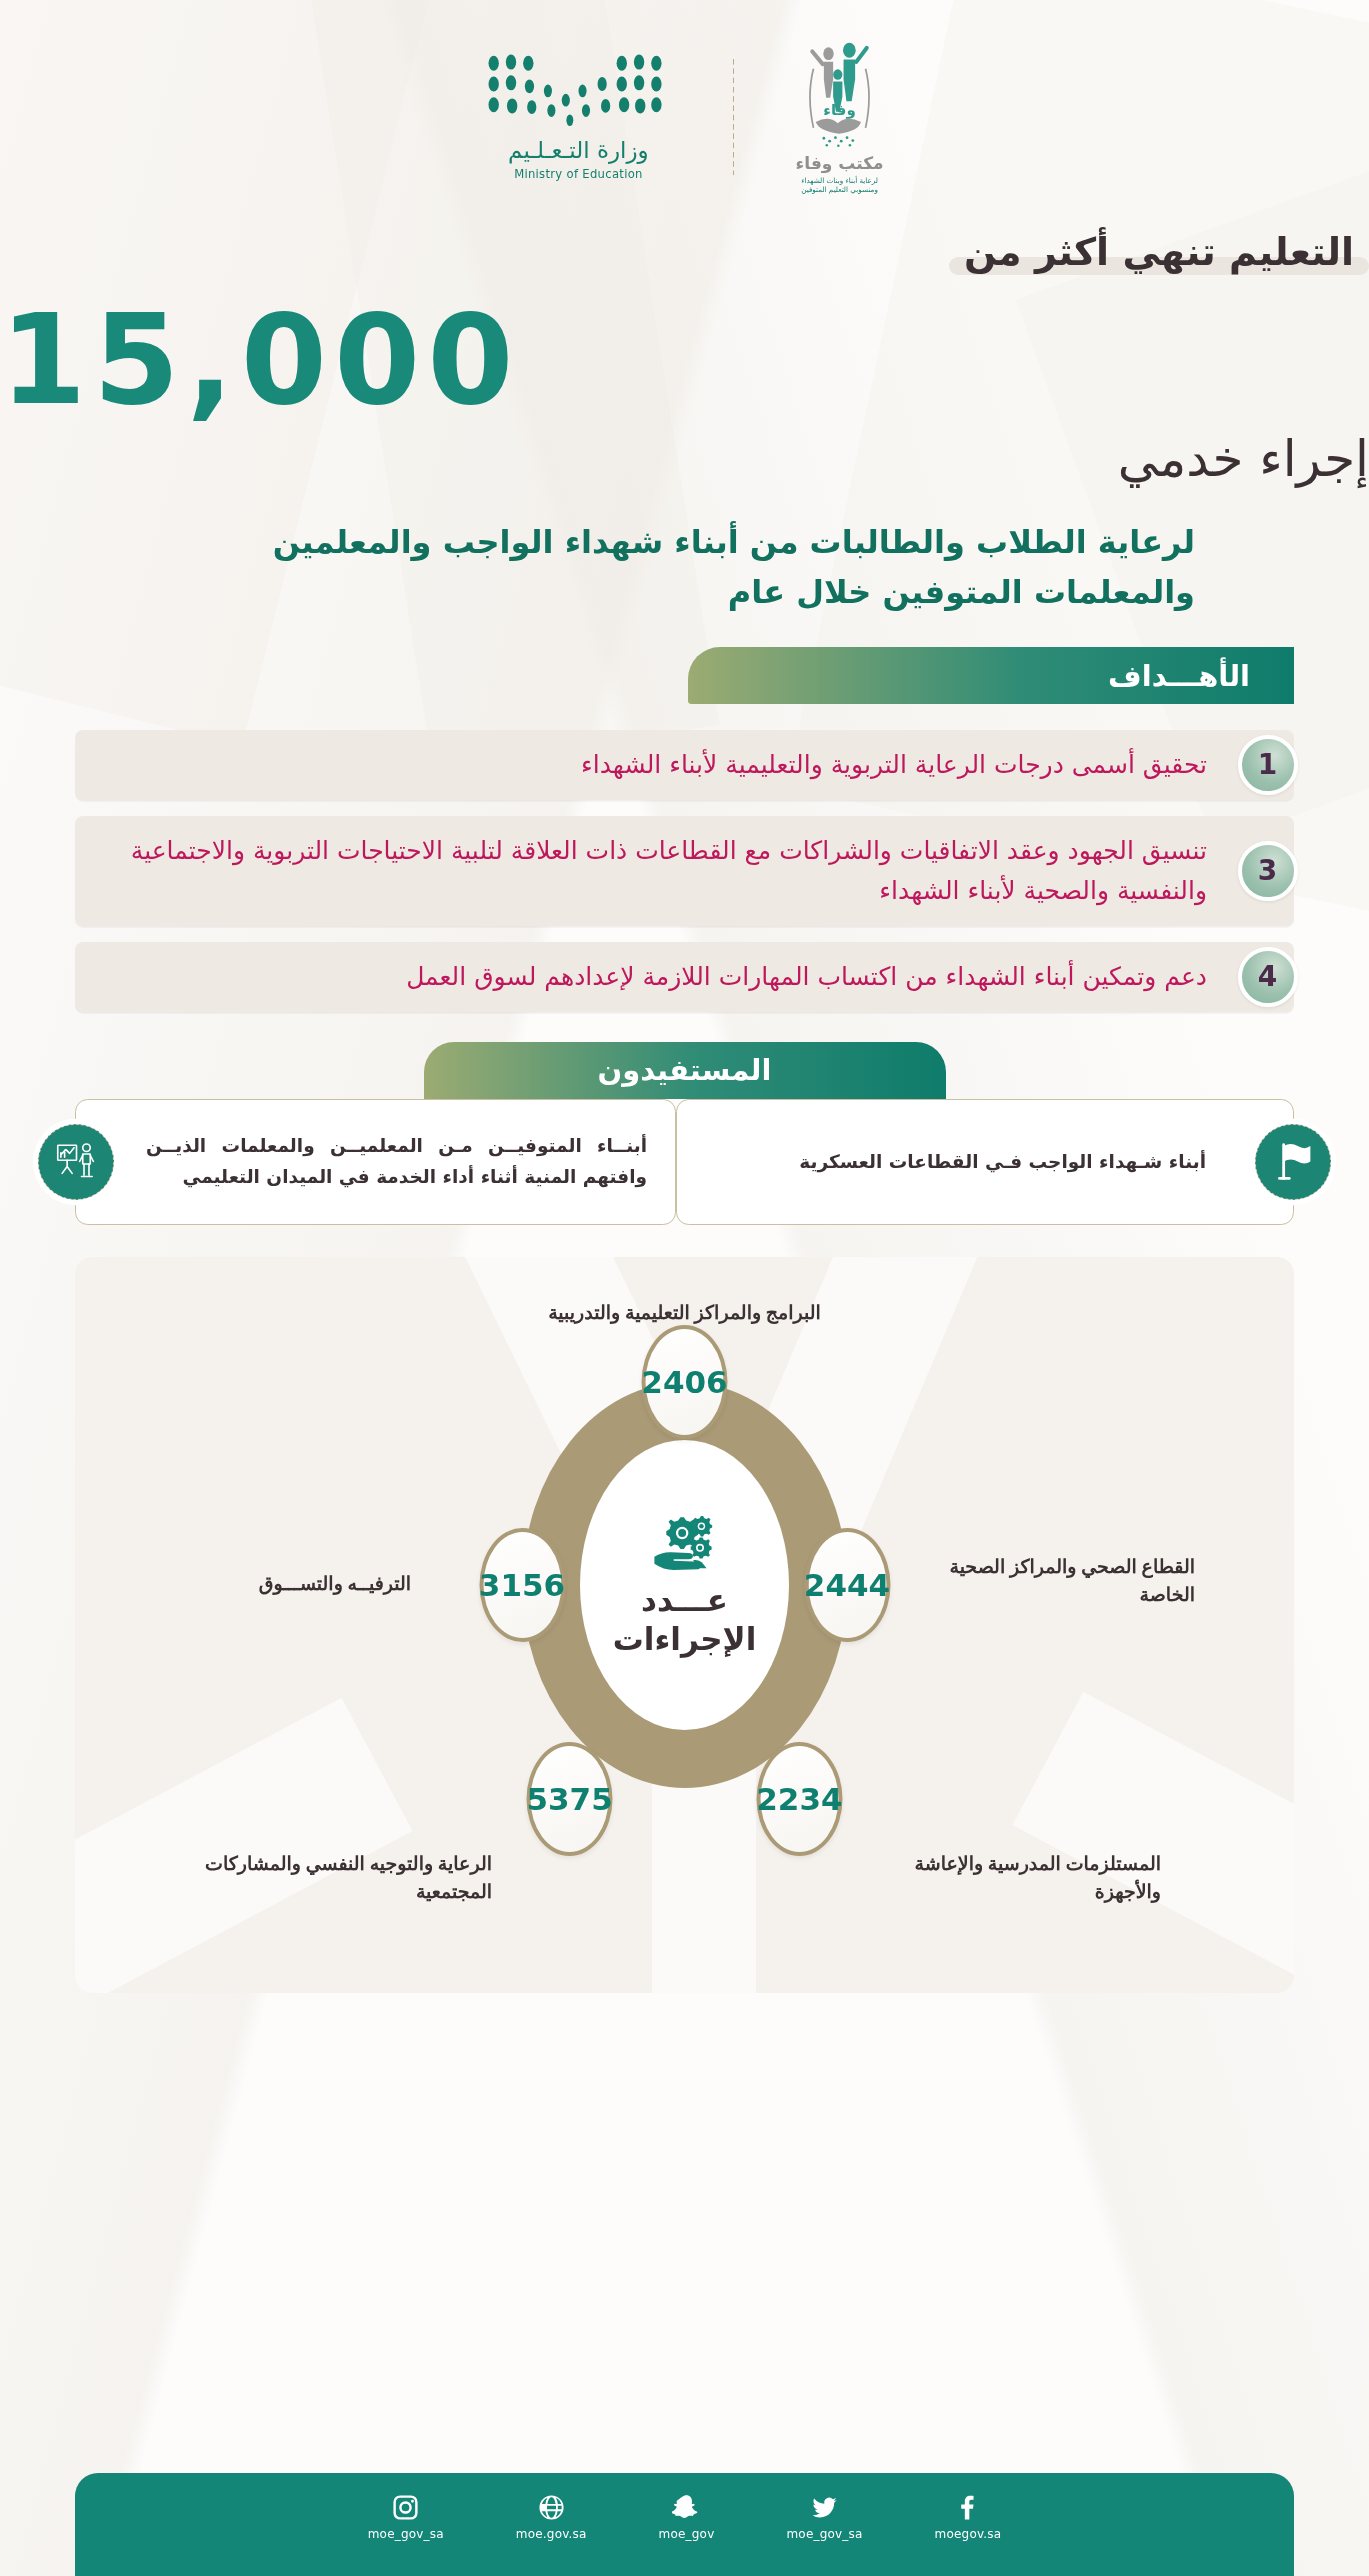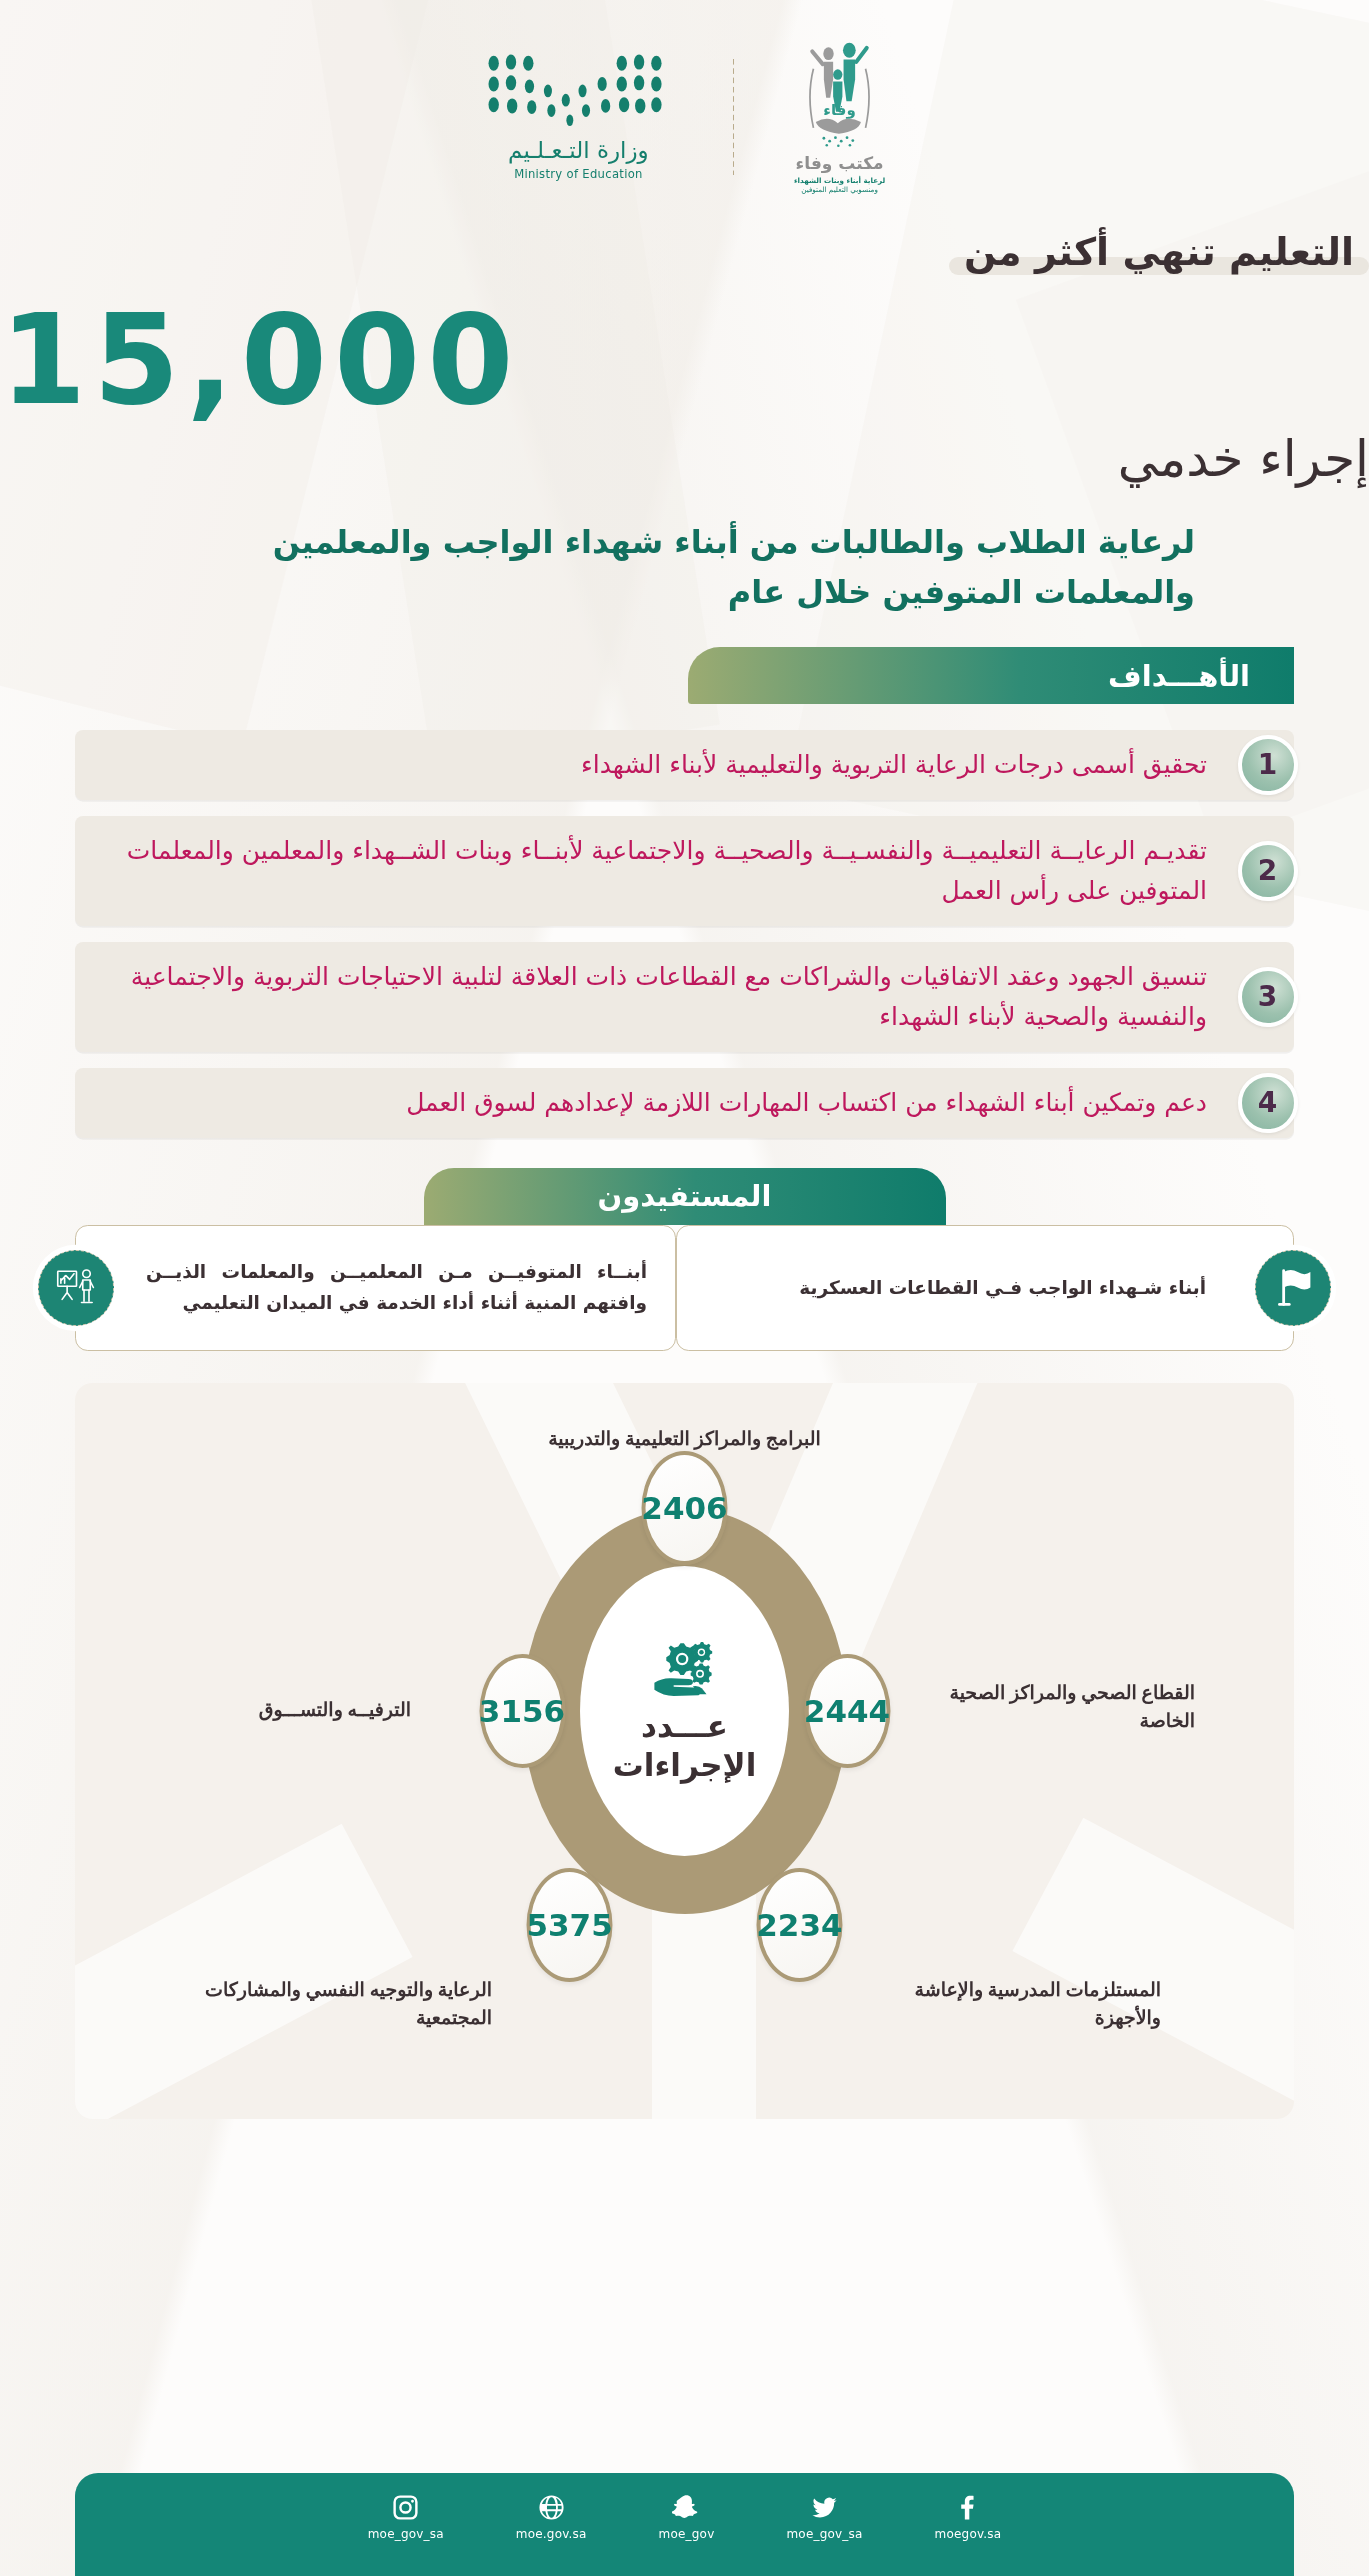--- a/index.html
+++ b/index.html
@@ -34,21 +34,21 @@
     gap: 0px; padding-top: 41px;
   }
   .logo-wafa { display:flex; flex-direction:column; align-items:center; width: 151px; }
   .logo-divider {
     width: 1.2px; height: 116px; margin: 0 30px;
     background-image: linear-gradient(to bottom, #b9ab8c 55%, rgba(255,255,255,0) 0%);
     background-size: 1.2px 9.3px; background-repeat: repeat-y;
   }
   .logo-moe { display:flex; flex-direction:column; align-items:center; width: 249px; }
   .wafa-name { font-size: 17px; font-weight: 700; color:#8f8f8f; letter-spacing:0.6px; margin-top:2.3px;}
-  .wafa-sub1 { font-size: 7.2px; color:#16806f; margin-top:2.3px; letter-spacing:0.3px;font-weight:bold;}
+  .wafa-sub1 { font-size: 7.2px; color:#16806f; margin-top:2.3px; letter-spacing:0.3px;}
   .wafa-sub2 { font-size: 7.2px; color:#16806f; letter-spacing:0.3px;}
   .moe-ar { font-size: 23px; color:#157f6d; letter-spacing:1.7px; margin-top:8px; font-weight:500;}
   .moe-en { font-size: 11.6px; color:#157f6d; letter-spacing:0.3px; margin-top:4.6px; }
 
   
   .hero { position:relative; z-index:3; margin-top: 34px; }
   .hero-kicker {
     display:inline-block; position:relative;
     font-size: 38px; font-weight: 700; color:#3b3033;
     line-height: 1.15; padding: 3.5px 15px 5.8px;
@@ -323,26 +323,20 @@
 
 <div class="goals">
 
   <div class="goal-row">
     <div class="goal-pill">
       <div class="goal-text">تحقيق أسمى درجات الرعاية التربوية والتعليمية لأبناء الشهداء</div>
     </div>
     <div class="goal-num">1</div>
   </div>
 
-  <div class="goal-row">
-    <div class="goal-pill">
-      <div class="goal-text">تقديـم الرعايــة التعليميــة والنفسـيــة والصحيــة والاجتماعية لأبنــاء وبنات الشــهداء والمعلمين والمعلمات المتوفين على رأس العمل</div>
-    </div>
-    <div class="goal-num">2</div>
-  </div>
 
   <div class="goal-row">
     <div class="goal-pill">
       <div class="goal-text">تنسيق الجهود وعقد الاتفاقيات والشراكات مع القطاعات ذات العلاقة لتلبية الاحتياجات التربوية والاجتماعية والنفسية والصحية لأبناء الشهداء</div>
     </div>
     <div class="goal-num">3</div>
   </div>
 
   <div class="goal-row">
     <div class="goal-pill">

